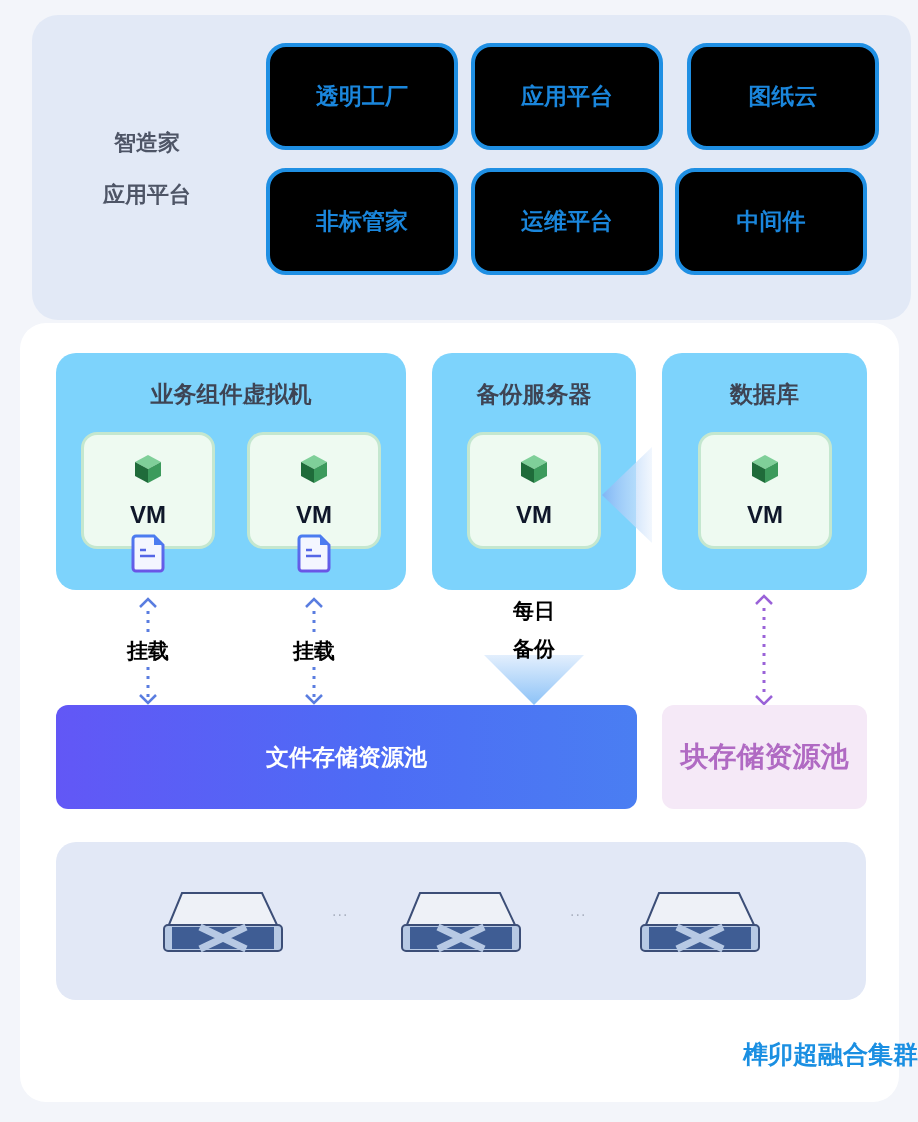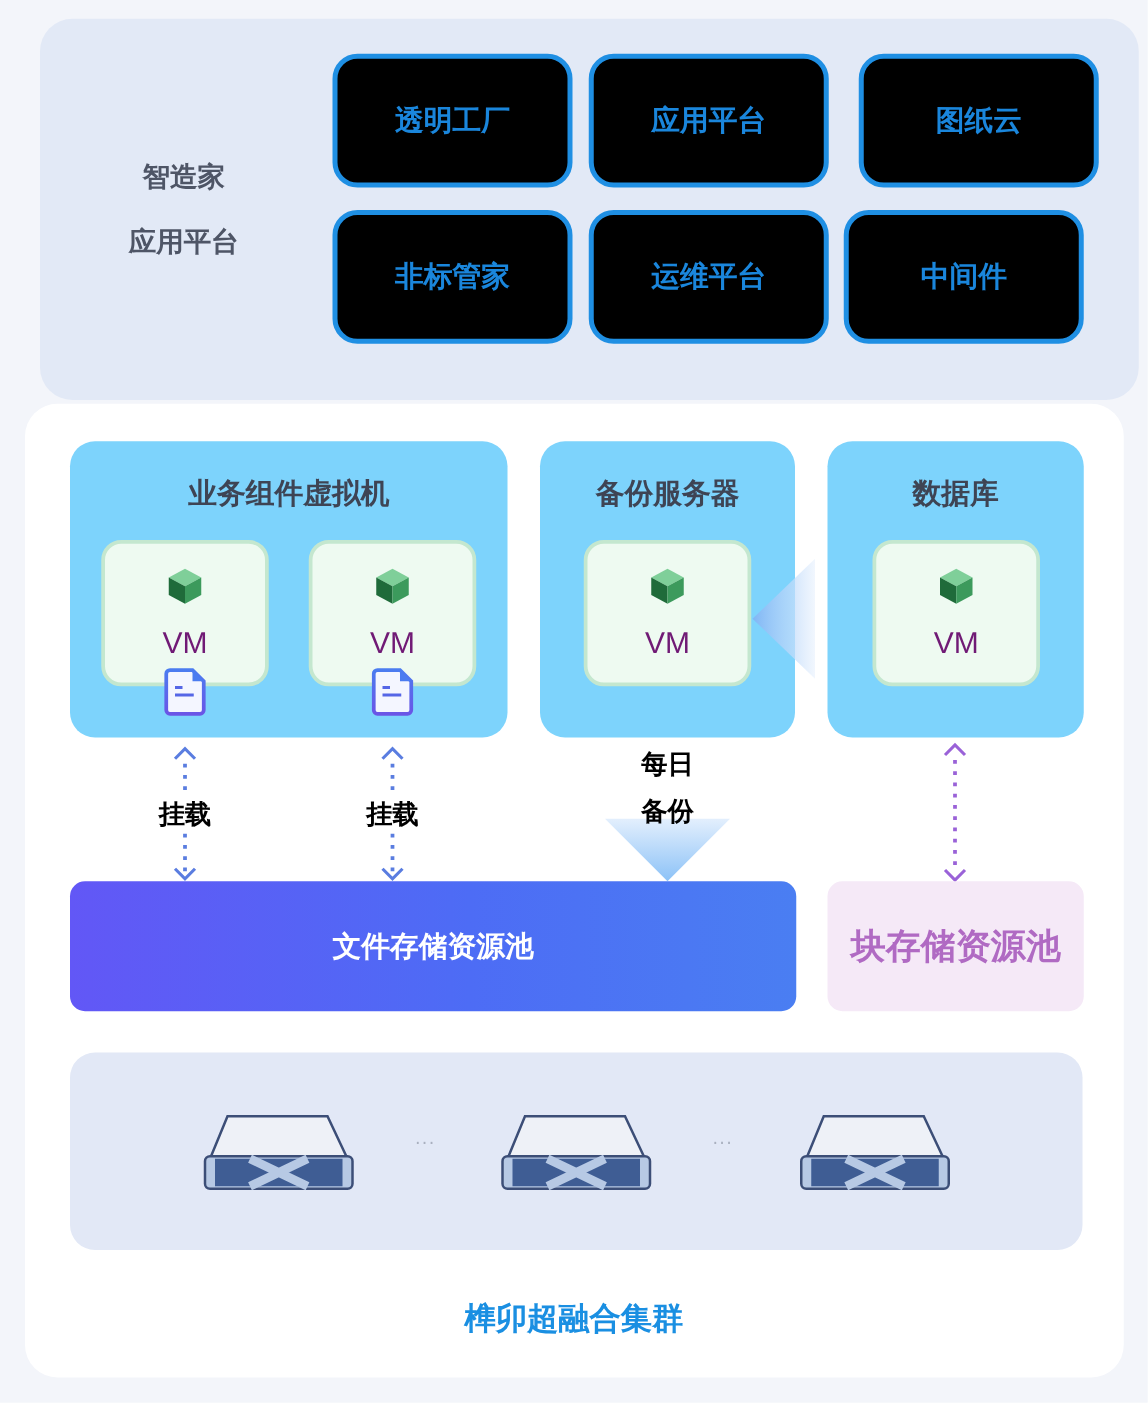--- a/index.html
+++ b/index.html
@@ -32,21 +32,21 @@
     position: absolute; left: 0; right: 0; top: 26px; text-align: center;
     color: #3e4454; font-size: 23px; font-weight: bold;
   }
   .vm-card {
     position: absolute; width: 134px; height: 117px;
     background: #eefaf1; border: 3px solid #c4e7cf; border-radius: 16px;
   }
   .vm-card .cube { position: absolute; left: 50%; top: 18px; transform: translateX(-50%); }
   .vm-card .vm-label {
     position: absolute; left: 0; right: 0; top: 66px; text-align: center;
-    color: #701a75; font-size: 24px; font-weight: normal; font-family: "Liberation Sans", sans-serif;
+    color: #0f172a; font-size: 24px; font-weight: bold; font-family: "Liberation Sans", sans-serif;
   }
   .doc-icon { position: absolute; }
 
   .link-label {
     position: absolute; color: #000000; font-size: 21px; font-weight: bold; text-align: center;
   }
   .arrow-svg { position: absolute; overflow: visible; }
 
   .file-pool {
     position: absolute; left: 56px; top: 705px; width: 581px; height: 104px;
@@ -64,21 +64,21 @@
 
   .server-panel {
     position: absolute; left: 56px; top: 842px; width: 810px; height: 158px;
     background: #e2e8f6; border-radius: 20px;
   }
   .server { position: absolute; }
   .dots {
     position: absolute; color: #a9b0bf; font-size: 14px; letter-spacing: 1px;
   }
   .cluster-title {
-    position: absolute; left: 0; width: 918px; top: 1038px; text-align: center;
+    position: absolute; left: 0; width: 918px; top: 1038px; text-align: right;
     color: #1a8fe2; font-size: 25px; font-weight: bold;
   }
 </style>
 </head>
 <body>
 
 <div class="top-panel">
   <div class="platform-label">
     <div>智造家</div>
     <div>应用平台</div>

